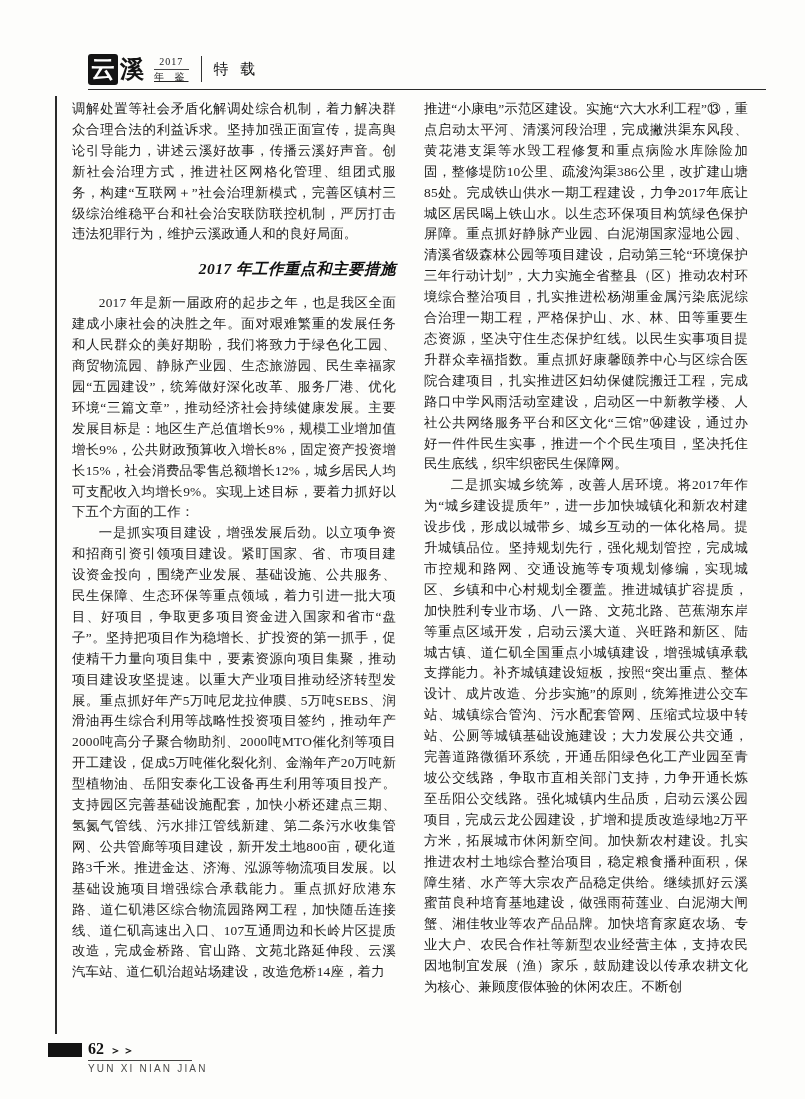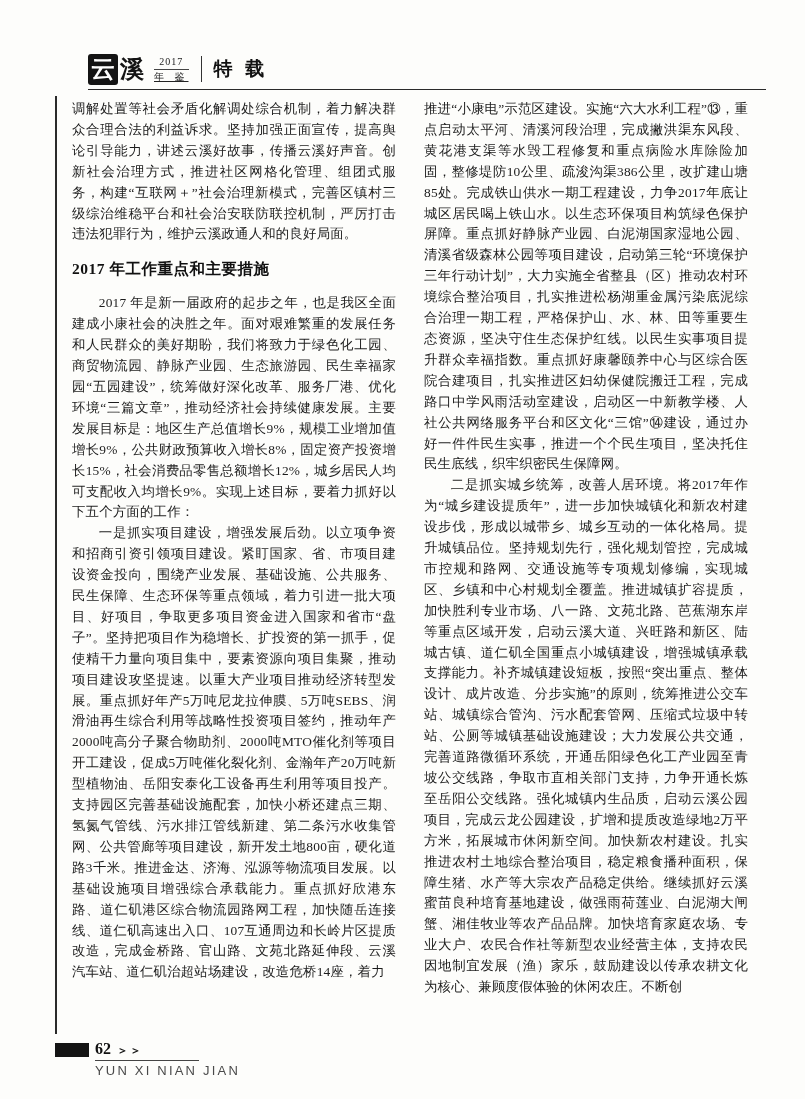--- a/index.html
+++ b/index.html
@@ -71,22 +71,22 @@
     letter-spacing: 4px;
     text-decoration: underline;
   }
   .header-divider {
     width: 1px;
     height: 26px;
     background: #333;
     margin: 0 12px 0 12px;
   }
   .section-title {
-    font-weight: bold;
-    font-size: 19px;
+    font-weight: normal;
+    font-size: 15px;
     letter-spacing: 4px;
     color: #111;
     text-align: right;
   }
   .header-rule {
     position: absolute;
     left: 88px;
     top: 89px;
     width: 678px;
     height: 0;
@@ -113,28 +113,29 @@
     text-indent: 2em;
     letter-spacing: 0.2px;
   }
   .column p.no-indent {
     text-indent: 0;
   }
   .column h2 {
     margin: 14px 0 13px 0;
     font-size: 15.5px;
     font-weight: bold;
-    text-align: left;
+    text-align: right;
     letter-spacing: 0.5px;
     color: #111;
+    font-style: italic;
   }
   
   .footer {
     position: absolute;
-    left: 55px;
+    left: 48px;
     top: 1040px;
     display: flex;
     align-items: flex-start;
   }
   .footer-bar {
     width: 34px;
     height: 14px;
     background: #141414;
     margin-top: 3px;
   }
@@ -159,21 +160,21 @@
     letter-spacing: 2px;
     color: #111;
   }
   .footer-rule {
     width: 104px;
     border-bottom: 1px solid #444;
     margin: 1px 0 2px 0;
   }
   .romanized {
     font-family: "Liberation Sans", "DejaVu Sans", sans-serif;
-    font-size: 13px;
+    font-size: 10px;
     letter-spacing: 2.2px;
     color: #4a4a4a;
   }
 </style>
 </head>
 <body>
 
 <div class="page">
 
   <div class="spine-line"></div>

